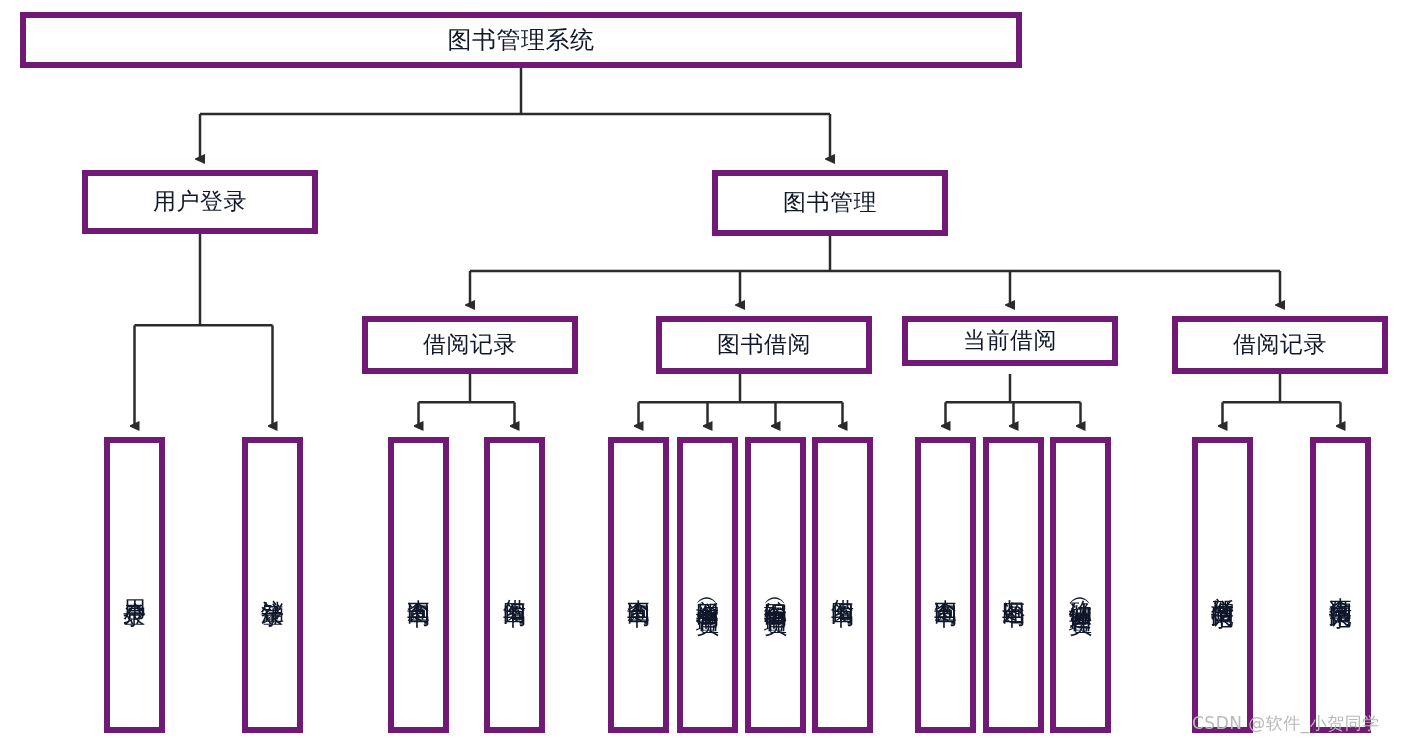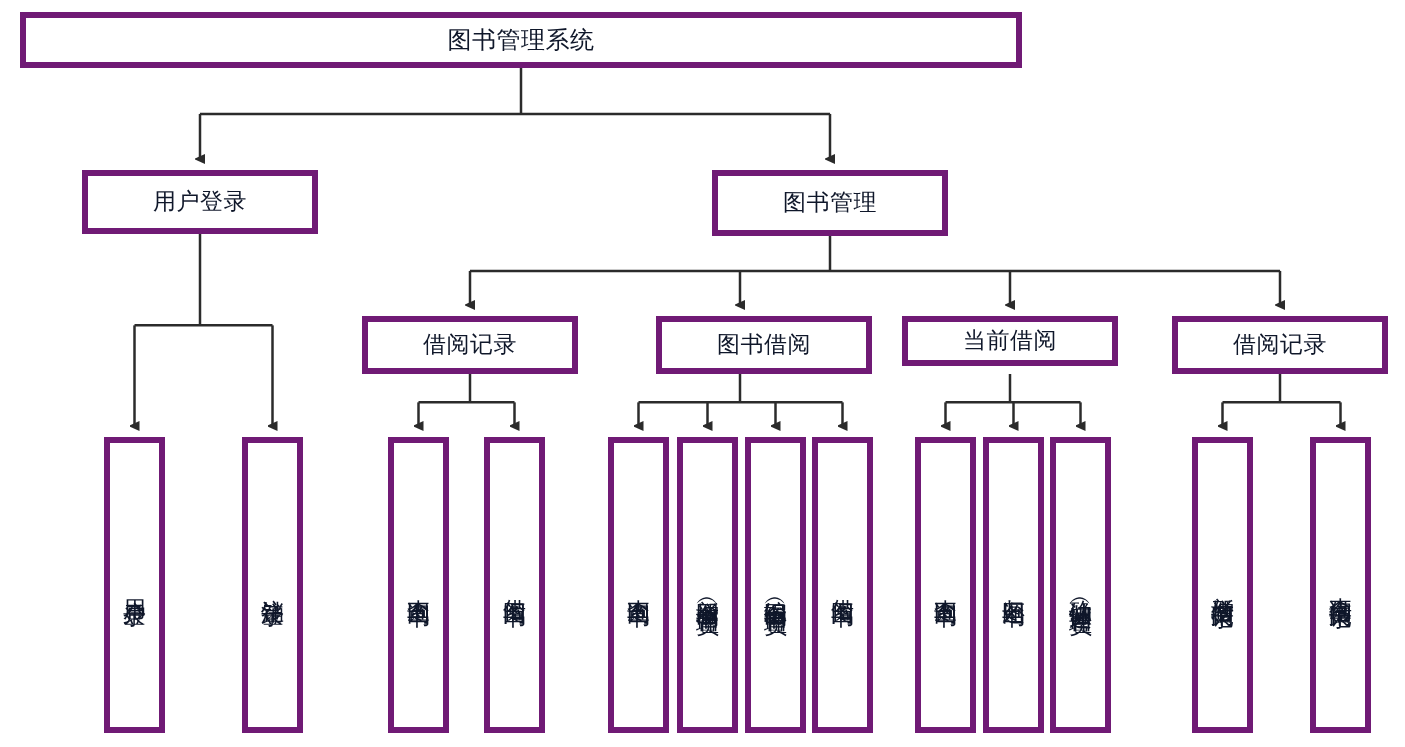--- a/index.html
+++ b/index.html
@@ -186,14 +186,15 @@
         <span class="label">确认归还（管理员）</span>
       </div>
       <div class="node vert" style="left: 1192px; top: 437px; width: 61px; height: 296px;">
         <span class="label">新增借阅记录</span>
       </div>
       <div class="node vert" style="left: 1310px; top: 437px; width: 61px; height: 296px;">
         <span class="label">查询借阅记录</span>
       </div>
     </div>
 
+  <div class="watermark" style="left:1192px; top:712px;">CSDN @软件_小贺同学</div>
 
 </div>
 
 </body></html>

